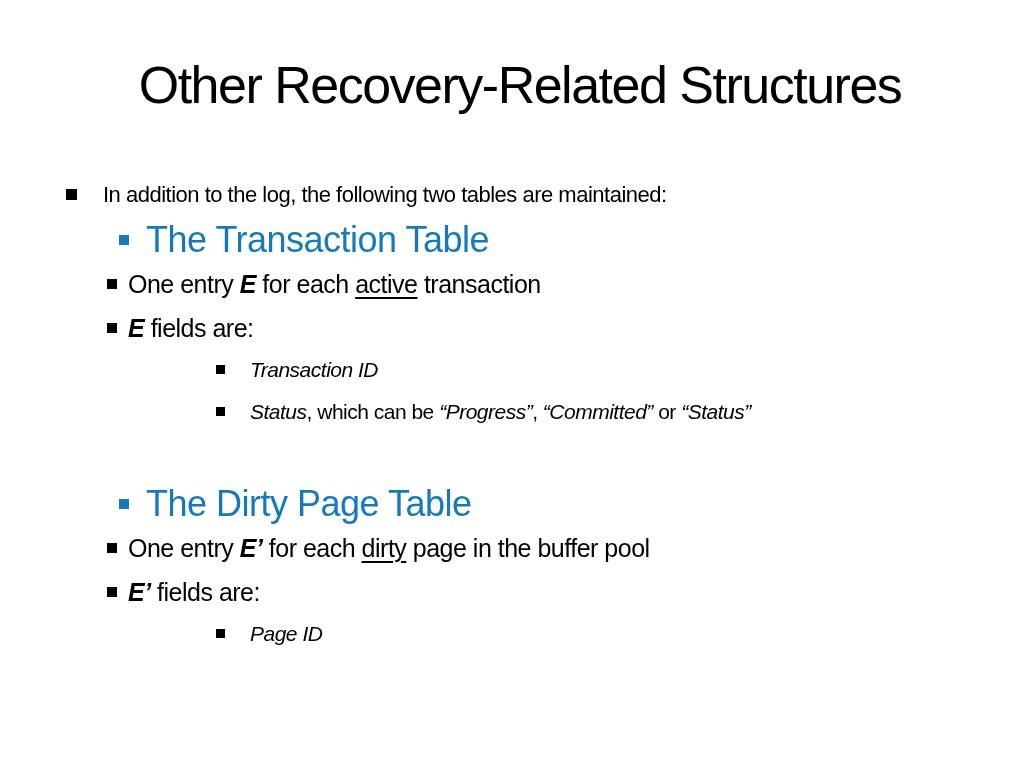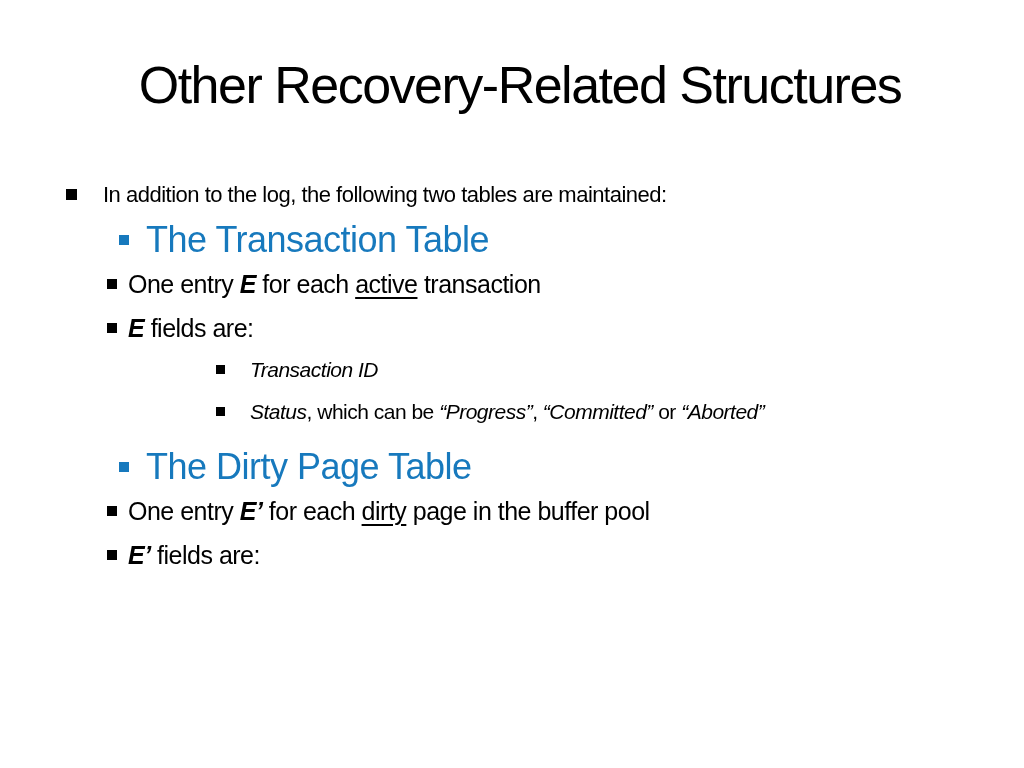--- a/index.html
+++ b/index.html
@@ -32,21 +32,21 @@
   .content {
     letter-spacing: -0.5px;
   }
   .line {
     display: flex;
     align-items: flex-start;
     margin-top: 11px;
   }
   .content > .line:first-child { margin-top: 62px; }
   .line.lvl4 { margin-top: 8px; gap: 10px; }
-  .line.section-gap { margin-top: 21px; }
+  .line.section-gap { margin-top: 58px; }
 
   .lvl1 { padding-left: 66px;  font-size: 22px; line-height: 35px; text-align: right; }
   .lvl2 { padding-left: 119px; font-size: 36px; line-height: 34px; }
   .lvl3 { padding-left: 107px; font-size: 25px; line-height: 33px; }
   .lvl4 { padding-left: 216px; font-size: 21px; line-height: 34px; }
 
   .bullet {
     flex: 0 0 auto;
     background: #000000;
     display: inline-block;
@@ -90,28 +90,32 @@
       <div class="line lvl3">
         <span class="bullet"></span>
         <span class="text"><span class="seg b i">E</span><span class="seg"> fields are:</span></span>
       </div>
       <div class="line lvl4">
         <span class="bullet"></span>
         <span class="text"><span class="seg i">Transaction ID</span></span>
       </div>
       <div class="line lvl4">
         <span class="bullet"></span>
-        <span class="text"><span class="seg i">Status</span><span class="seg">, which can be </span><span class="seg i">“Progress”</span><span class="seg">, </span><span class="seg i">“Committed”</span><span class="seg"> or </span><span class="seg i">“Aborted”</span></span>
+        <span class="text"><span class="seg i">Status</span><span class="seg">, which can be </span><span class="seg i">“Progress”</span><span class="seg">, </span><span class="seg i">“Committed”</span><span class="seg"> or </span><span class="seg i">“Status”</span></span>
       </div>
       <div class="line lvl2 blue section-gap">
         <span class="bullet"></span>
         <span class="text"><span class="seg">The Dirty Page Table</span></span>
       </div>
       <div class="line lvl3">
         <span class="bullet"></span>
         <span class="text"><span class="seg">One entry </span><span class="seg b i">E’</span><span class="seg"> for each </span><span class="seg u">dirty</span><span class="seg"> page in the buffer pool</span></span>
       </div>
       <div class="line lvl3">
         <span class="bullet"></span>
         <span class="text"><span class="seg b i">E’</span><span class="seg"> fields are:</span></span>
       </div>
+      <div class="line lvl4">
+        <span class="bullet"></span>
+        <span class="text"><span class="seg i">Page ID</span></span>
+      </div>
     </div>
 </div>
 
 </body></html>

